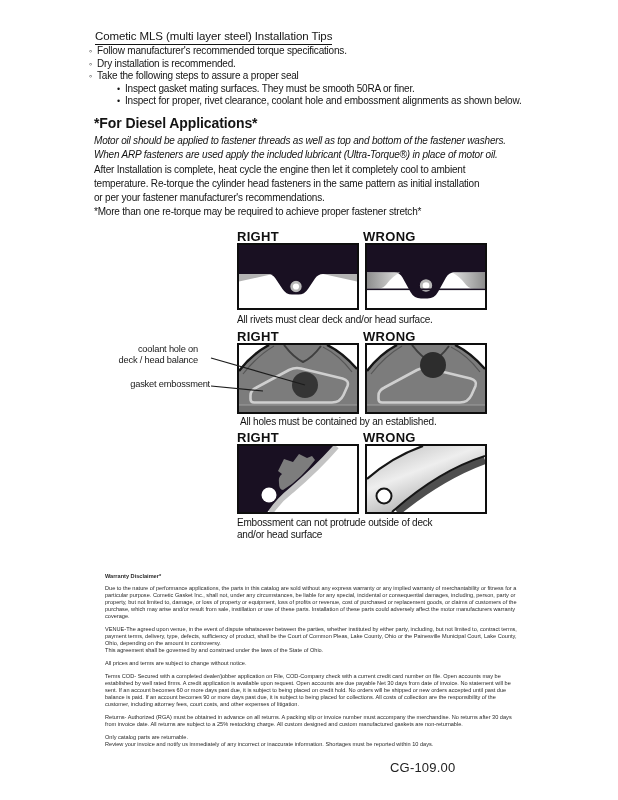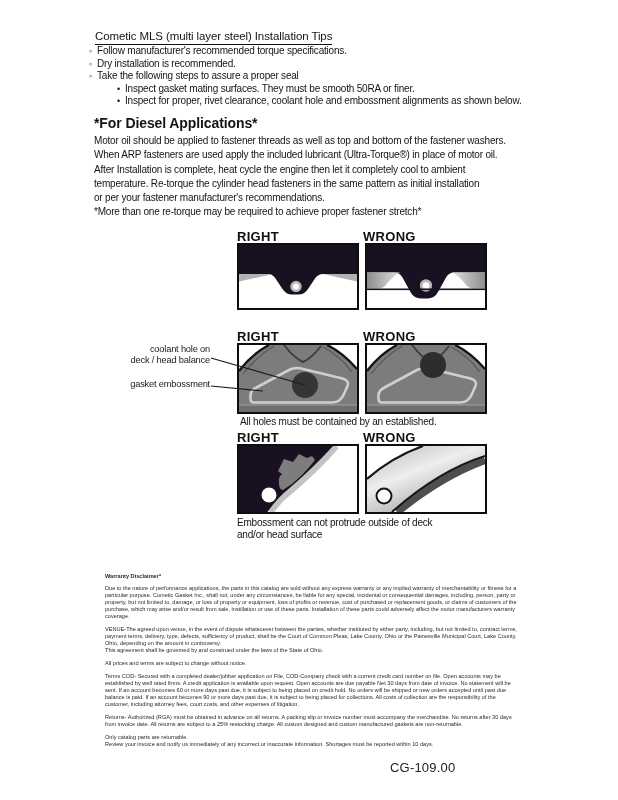--- a/index.html
+++ b/index.html
@@ -52,21 +52,21 @@
       <span class="bmark">•</span>
       <span>Inspect gasket mating surfaces.  They must be smooth 50RA or finer.</span>
     </div>
     <div class="brow sub">
       <span class="bmark">•</span>
       <span>Inspect for proper, rivet clearance, coolant hole and embossment alignments as shown below.</span>
     </div>
   </div>
 
   <div class="abs heading" style="left:94px;top:115px;">*For Diesel Applications*</div>
-  <div class="abs para" style="left:94px;top:134px;">
+  <div class="abs para" style="left:94px;top:134px;font-style:italic;">
     <div>Motor oil should be applied to fastener threads as well as top and bottom of the fastener washers.</div>
     <div>When ARP fasteners are used apply the included lubricant (Ultra-Torque®) in place of motor oil.</div>
   </div>
   <div class="abs para" style="left:94px;top:205px;">*More than one re-torque may be required to achieve proper fastener stretch*</div>
   <div class="abs para" style="left:94px;top:163px;">
     <div>After Installation is complete, heat cycle the engine then let it completely cool to ambient</div>
     <div>temperature. Re-torque the cylinder head fasteners in the same pattern as initial installation</div>
     <div>or per your fastener manufacturer's recommendations.</div>
   </div>
 
@@ -97,25 +97,26 @@
       </defs>
       <rect width="118" height="63" fill="#ffffff"></rect>
       <path d="M0,0 H118 V27.5 H87 Q82,27.5 79,32.5 L71,47 Q67.5,53.5 60.5,53.5 H54 Q47,53.5 43.5,47 L35.5,32.5 Q32.5,27.5 27.5,27.5 H0 Z" fill="#191022"></path>
       <path d="M0,27.5 H33 Q26,31 20.5,38 Q17,43.5 11,43.5 H0 Z" fill="url(#d1wl)"></path>
       <path d="M118,27.5 H85 Q92,31 97.5,38 Q101,43.5 107,43.5 H118 Z" fill="url(#d1wr)"></path>
       <circle cx="59" cy="40.5" r="6.8" fill="#b7b7b7" stroke="#191022" stroke-width="1.2"></circle>
       <circle cx="59" cy="40.5" r="3.3" fill="#ffffff"></circle>
       <rect x="0" y="43.5" width="118" height="1.6" fill="#191022"></rect>
     </svg>
   </div>
+  <div class="abs caption" style="left:237px;top:314px;">All rivets must clear deck and/or head surface.</div>
 
   <div class="abs rw" style="left:237px;top:329px;">RIGHT</div>
   <div class="abs rw" style="left:363px;top:329px;">WRONG</div>
 
-  <div class="abs dlabel" style="right:408px;top:344px;">
+  <div class="abs dlabel" style="right:420px;top:344px;">
     <div>coolant hole on</div>
     <div>deck / head balance</div>
   </div>
   <div class="abs dlabel" style="right:408px;top:379px;">gasket embossment</div>
 
   <div class="abs panel" style="left:237px;top:343px;">
     <svg width="118" height="67" viewBox="0 0 118 67">
       <rect width="118" height="67" fill="#7c7c7c"></rect>
       <rect y="60" width="118" height="7" fill="#6f6f6f"></rect>
       <line x1="0" y1="60" x2="118" y2="60" stroke="#9f9f9f" stroke-width="1"></line>

